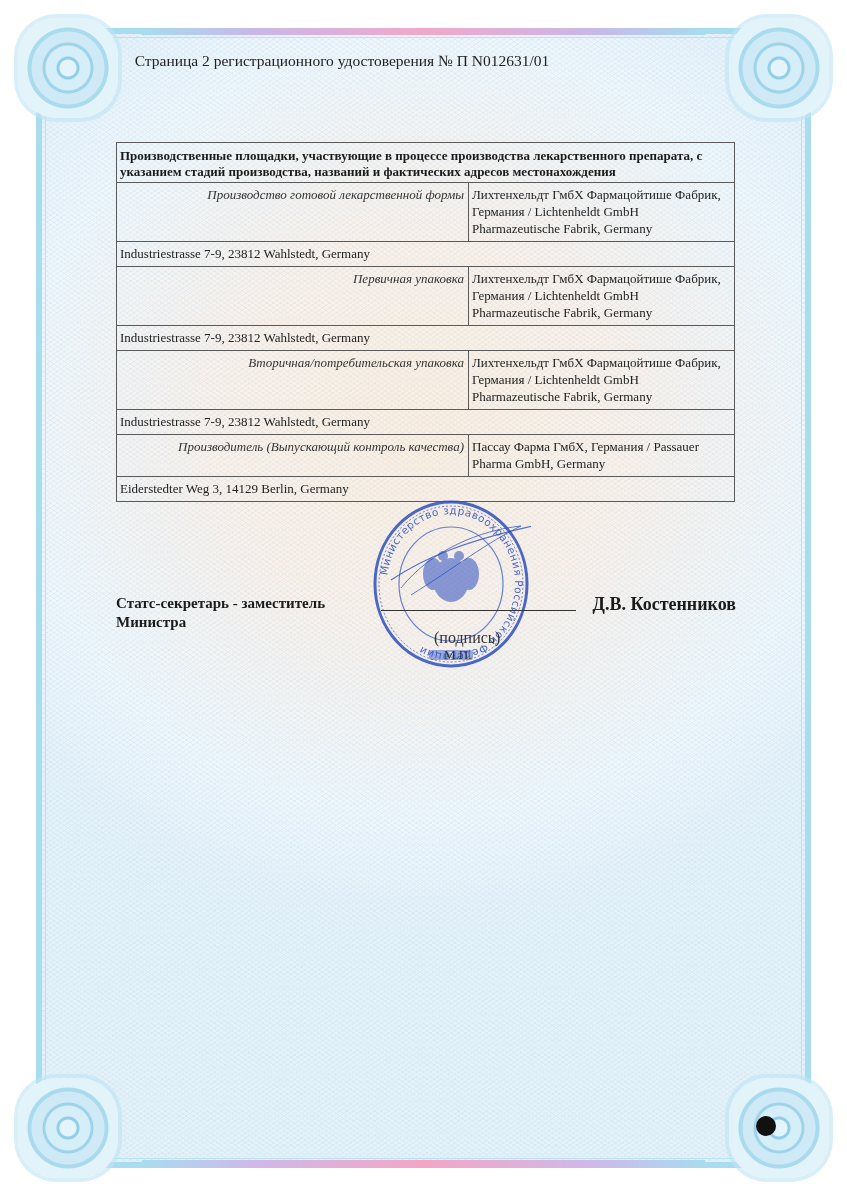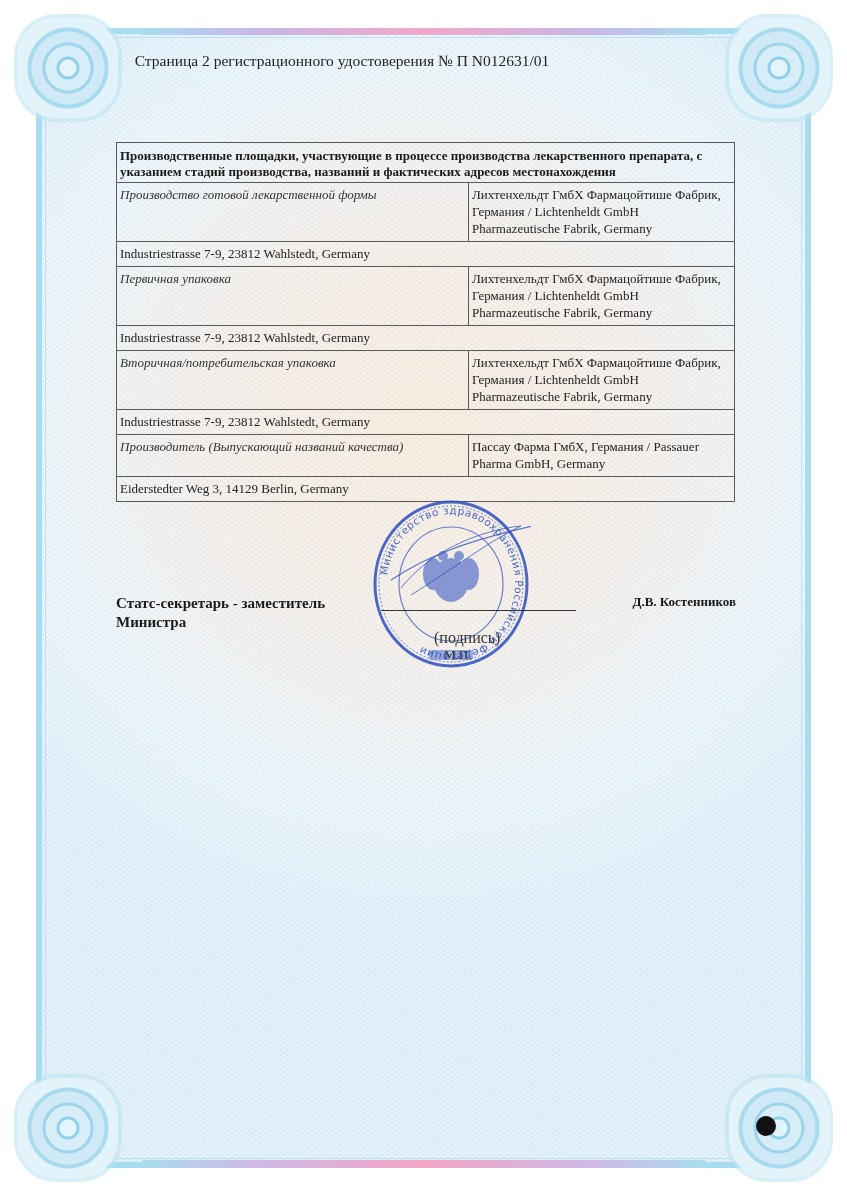--- a/index.html
+++ b/index.html
@@ -100,20 +100,21 @@
     .sites-table .head-cell {
       font-weight: bold;
       font-size: 13px;
       line-height: 16px;
       padding: 5px 4px 2px 3px;
     }
     .sites-table .stage-cell {
       font-style: italic;
       width: 344px;
       color: #333;
+      text-align: right;
     }
     .sites-table .company-cell {
       color: #222;
     }
     .sites-table .address-cell {
       color: #222;
     }
     .sig-block {
       position: absolute;
       top: 594px;
@@ -127,21 +128,21 @@
       top: 0;
       font-weight: bold;
       font-size: 15px;
       line-height: 19px;
     }
     .sig-name {
       position: absolute;
       right: 0;
       top: 0;
       font-weight: bold;
-      font-size: 13px;
+      font-size: 18px;
       font-family: Liberation Serif, serif;
     }
     .sig-line {
       position: absolute;
       left: 265px;
       top: 16px;
       width: 195px;
       border-top: 1px solid #333;
     }
     .sig-caption {
@@ -206,21 +207,21 @@
 
   <tr>
     <td class="stage-cell">Вторичная/потребительская упаковка</td>
     <td class="company-cell">Лихтенхельдт ГмбХ Фармацойтише Фабрик, Германия / Lichtenheldt GmbH Pharmazeutische Fabrik, Germany</td>
   </tr>
   <tr>
     <td colspan="2" class="address-cell">Industriestrasse 7-9, 23812 Wahlstedt, Germany</td>
   </tr>
 
   <tr>
-    <td class="stage-cell">Производитель (Выпускающий названий качества)</td>
+    <td class="stage-cell">Производитель (Выпускающий контроль качества)</td>
     <td class="company-cell">Пассау Фарма ГмбХ, Германия / Passauer Pharma GmbH, Germany</td>
   </tr>
   <tr>
     <td colspan="2" class="address-cell">Eiderstedter Weg 3, 14129 Berlin, Germany</td>
   </tr>
 </tbody>
   </table>
 
 <svg class="stamp" viewBox="0 0 160 168">
   <defs>

